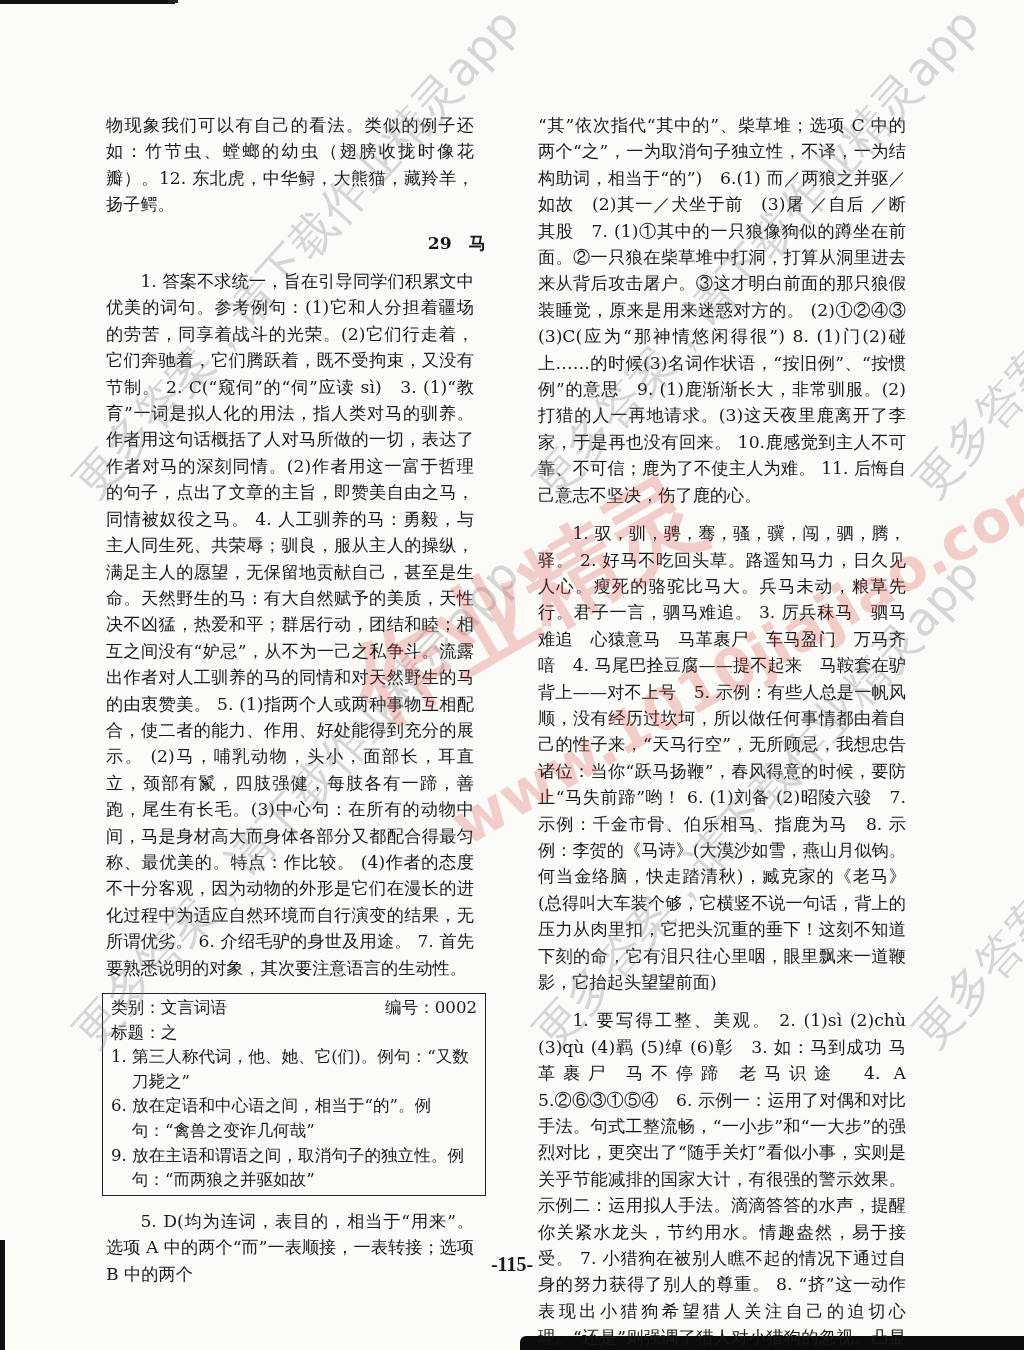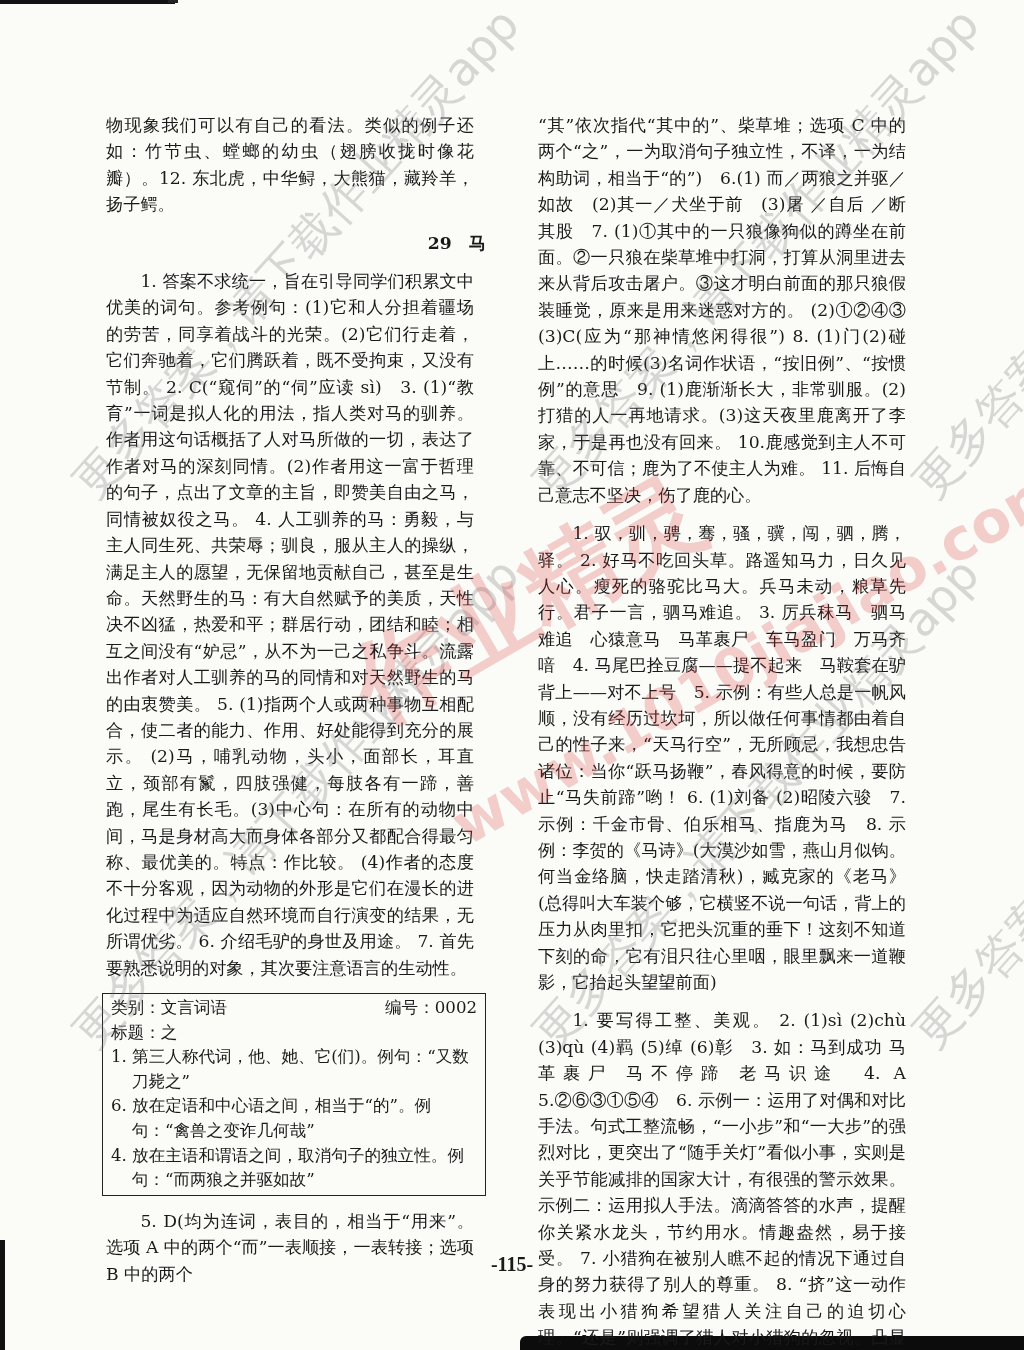--- a/index.html
+++ b/index.html
@@ -52,21 +52,21 @@
 
 
   <div class="box">
     <div class="row">
       <span>类别：文言词语</span>
       <span>编号：0002</span>
     </div>
     <div>标题：之</div>
     <div class="item">1. 第三人称代词，他、她、它(们)。例句：“又数刀毙之”</div>
     <div class="item">6. 放在定语和中心语之间，相当于“的”。例句：“禽兽之变诈几何哉”</div>
-    <div class="item">4. 放在主语和谓语之间，取消句子的独立性。例句：“而两狼之并驱如故”</div>
+    <div class="item">9. 放在主语和谓语之间，取消句子的独立性。例句：“而两狼之并驱如故”</div>
   </div>
 
   <p class="p indent">5. D(均为连词，表目的，相当于“用来”。选项 A 中的两个“而”一表顺接，一表转接；选项 B 中的两个</p>
 </div>
 
 <div class="col right">
   <p class="p">“其”依次指代“其中的”、柴草堆；选项 C 中的两个“之”，一为取消句子独立性，不译，一为结构助词，相当于“的”)　6.(1) 而／两狼之并驱／如故　(2)其一／犬坐于前　(3)屠 ／自后 ／断其股　7. (1)①其中的一只狼像狗似的蹲坐在前面。②一只狼在柴草堆中打洞，打算从洞里进去来从背后攻击屠户。③这才明白前面的那只狼假装睡觉，原来是用来迷惑对方的。 (2)①②④③ (3)C(应为“那神情悠闲得很”) 8. (1)门(2)碰上……的时候(3)名词作状语，“按旧例”、“按惯例”的意思　9. (1)鹿渐渐长大，非常驯服。(2)打猎的人一再地请求。(3)这天夜里鹿离开了李家，于是再也没有回来。 10.鹿感觉到主人不可靠、不可信；鹿为了不使主人为难。 11. 后悔自己意志不坚决，伤了鹿的心。</p>
 
   <p class="p indent">1. 驭，驯，骋，骞，骚，骥，闯，驷，腾，驿。 2. 好马不吃回头草。路遥知马力，日久见人心。瘦死的骆驼比马大。兵马未动，粮草先行。君子一言，驷马难追。 3. 厉兵秣马　驷马难追　心猿意马　马革裹尸　车马盈门　万马齐喑　4. 马尾巴拴豆腐——提不起来　马鞍套在驴背上——对不上号　5. 示例：有些人总是一帆风顺，没有经历过坎坷，所以做任何事情都由着自己的性子来，“天马行空”，无所顾忌，我想忠告诸位：当你“跃马扬鞭”，春风得意的时候，要防止“马失前蹄”哟！ 6. (1)刘备 (2)昭陵六骏　7. 示例：千金市骨、伯乐相马、指鹿为马　8. 示例：李贺的《马诗》(大漠沙如雪，燕山月似钩。何当金络脑，快走踏清秋)，臧克家的《老马》(总得叫大车装个够，它横竖不说一句话，背上的压力从肉里扣，它把头沉重的垂下！这刻不知道下刻的命，它有泪只往心里咽，眼里飘来一道鞭影，它抬起头望望前面)</p>
 

